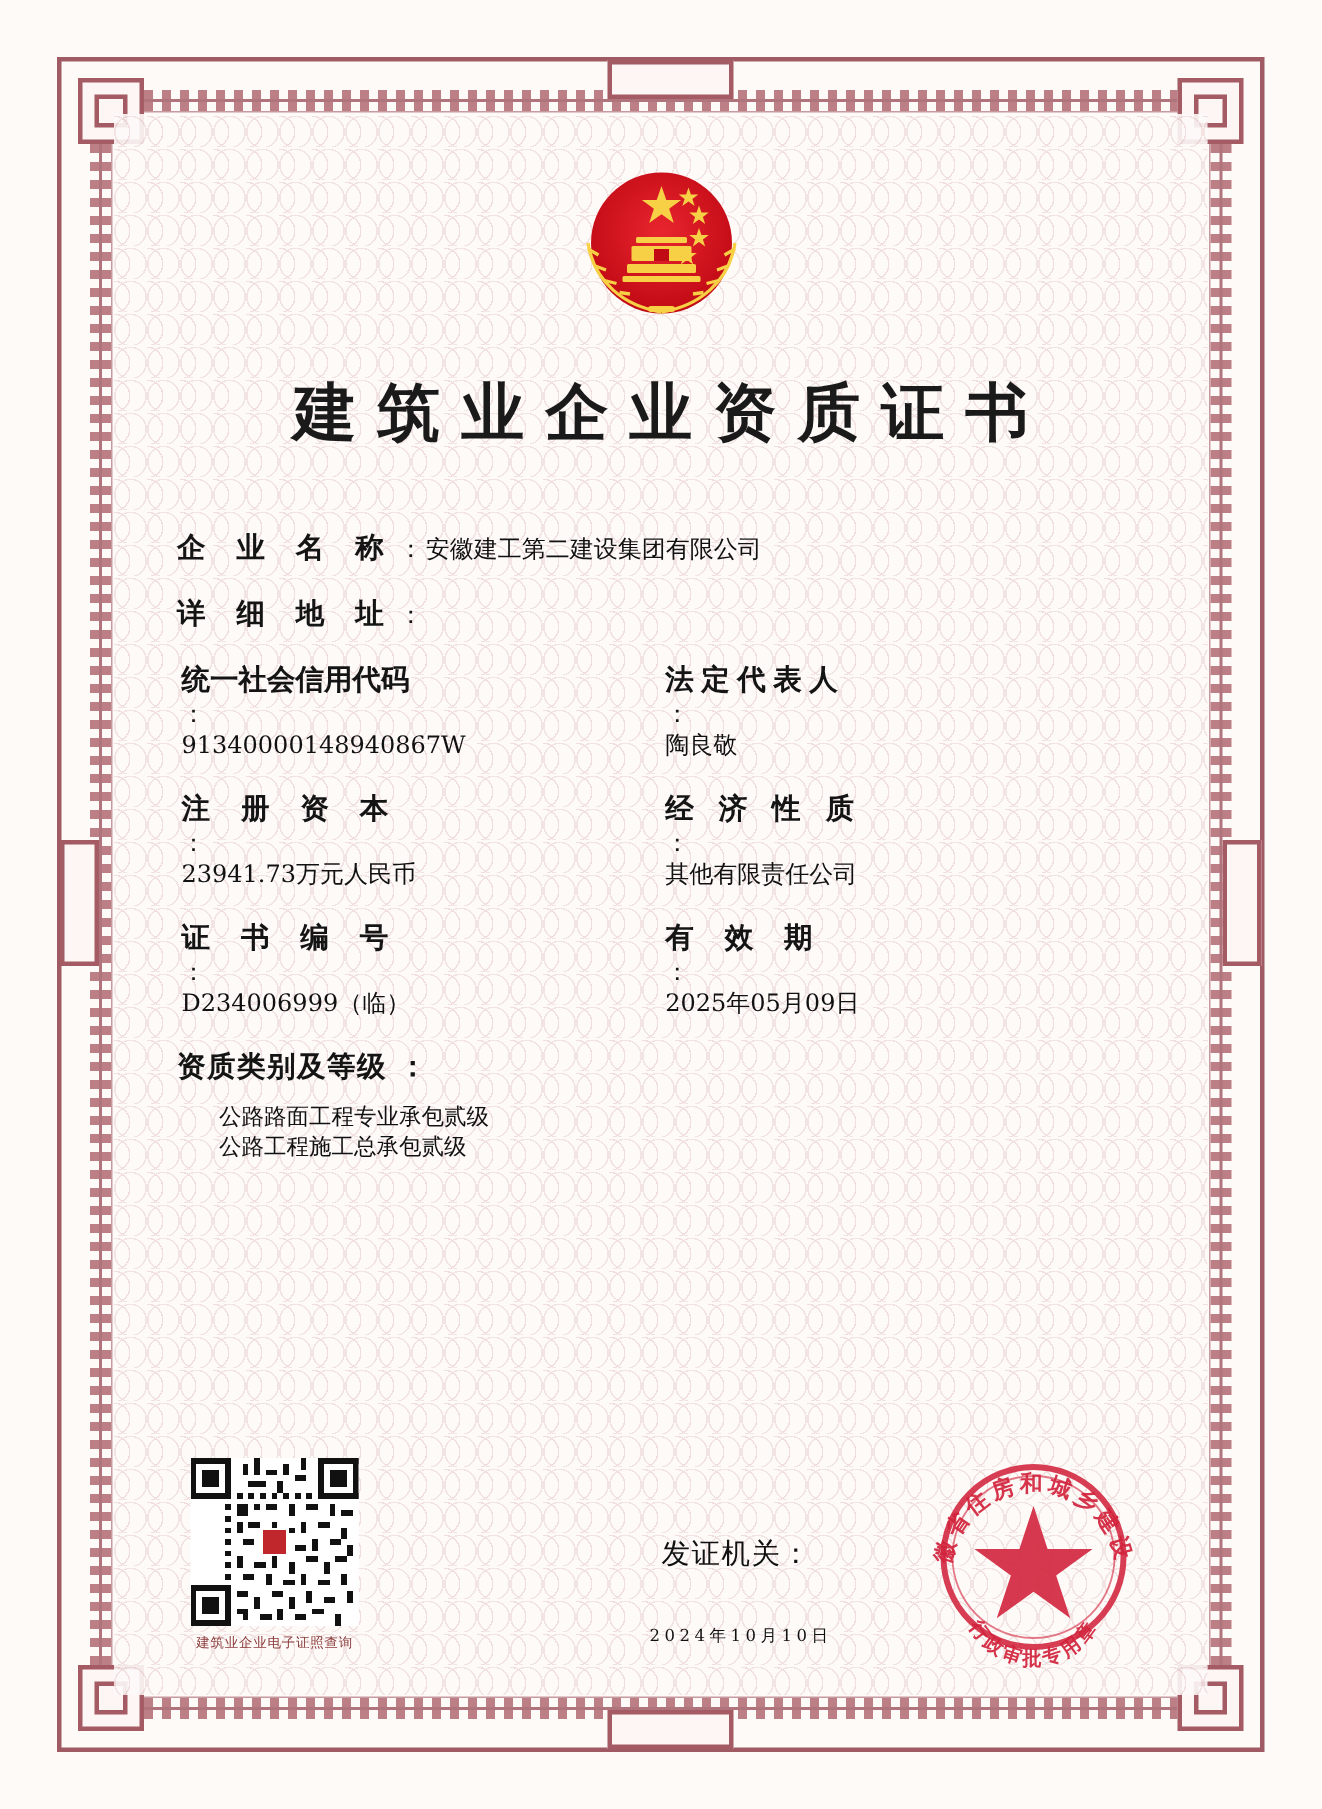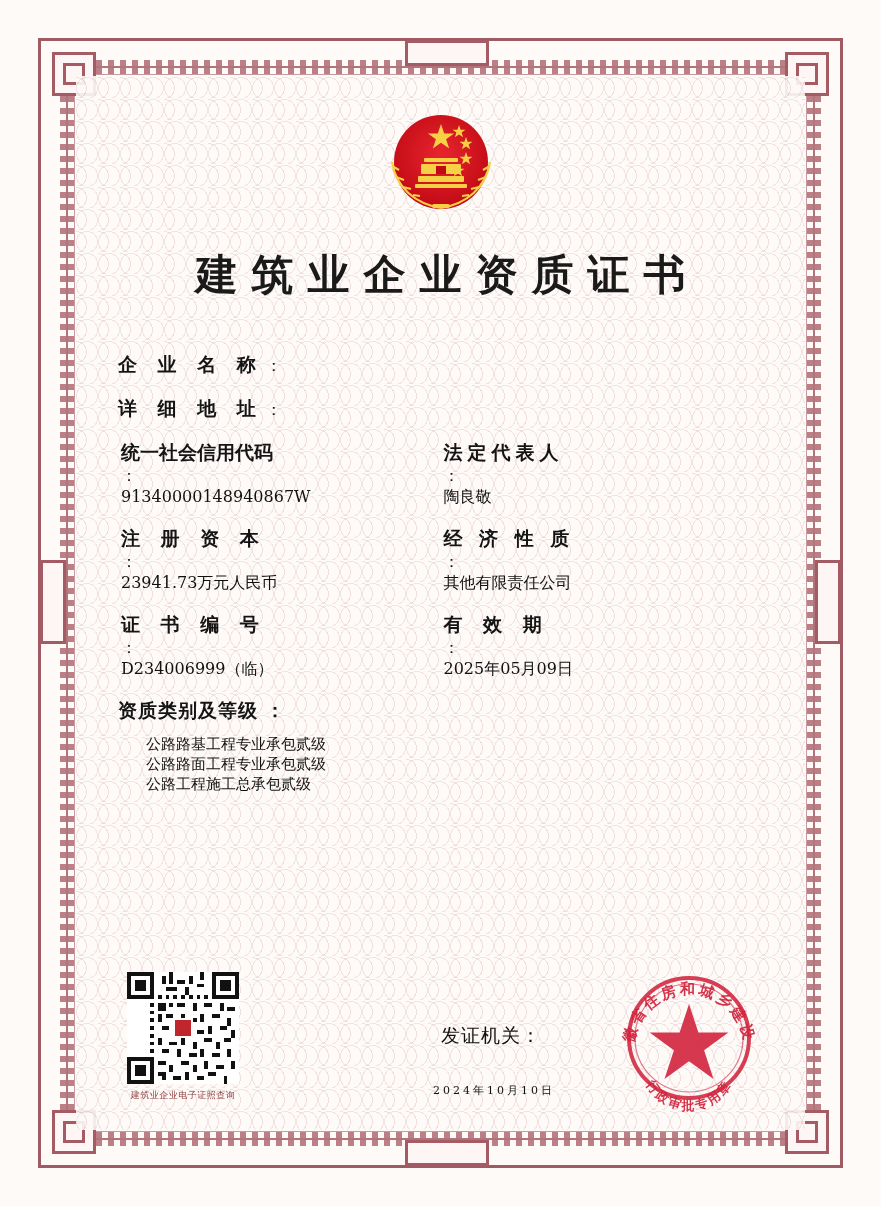--- a/index.html
+++ b/index.html
@@ -314,20 +314,21 @@
   </div>
 
   <div class="cert-title">建筑业企业资质证书</div>
 
   <div class="fields">
 
     <div class="row">
       <div class="col">
         <span class="label sp4">企 业 名 称</span>
         <span class="colon">：</span>
+        <span class="value">安徽建工第二建设集团有限公司</span>
       </div>
     </div>
 
     <div class="row">
       <div class="col">
         <span class="label sp4">详 细 地 址</span>
         <span class="colon">：</span>
       </div>
     </div>
 
@@ -365,21 +366,20 @@
       </div>
       <div class="col half">
         <span class="label sp4">有 效 期</span>
         <span class="colon">：</span>
         <span class="value">2025年05月09日</span>
       </div>
     </div>
 
     <div class="quals-label">资质类别及等级 ：</div>
     <ul class="quals-list">
-      <li>公路路基工程专业承包贰级</li>
       <li>公路路面工程专业承包贰级</li>
       <li>公路工程施工总承包贰级</li>
     </ul>
   </div>
 
   <div class="qr-block">
     <div class="qr-img">
       <svg viewBox="0 0 29 29" width="112" height="112" shape-rendering="crispEdges">
         <rect width="29" height="29" fill="#fff"></rect>
         <g fill="#111">

